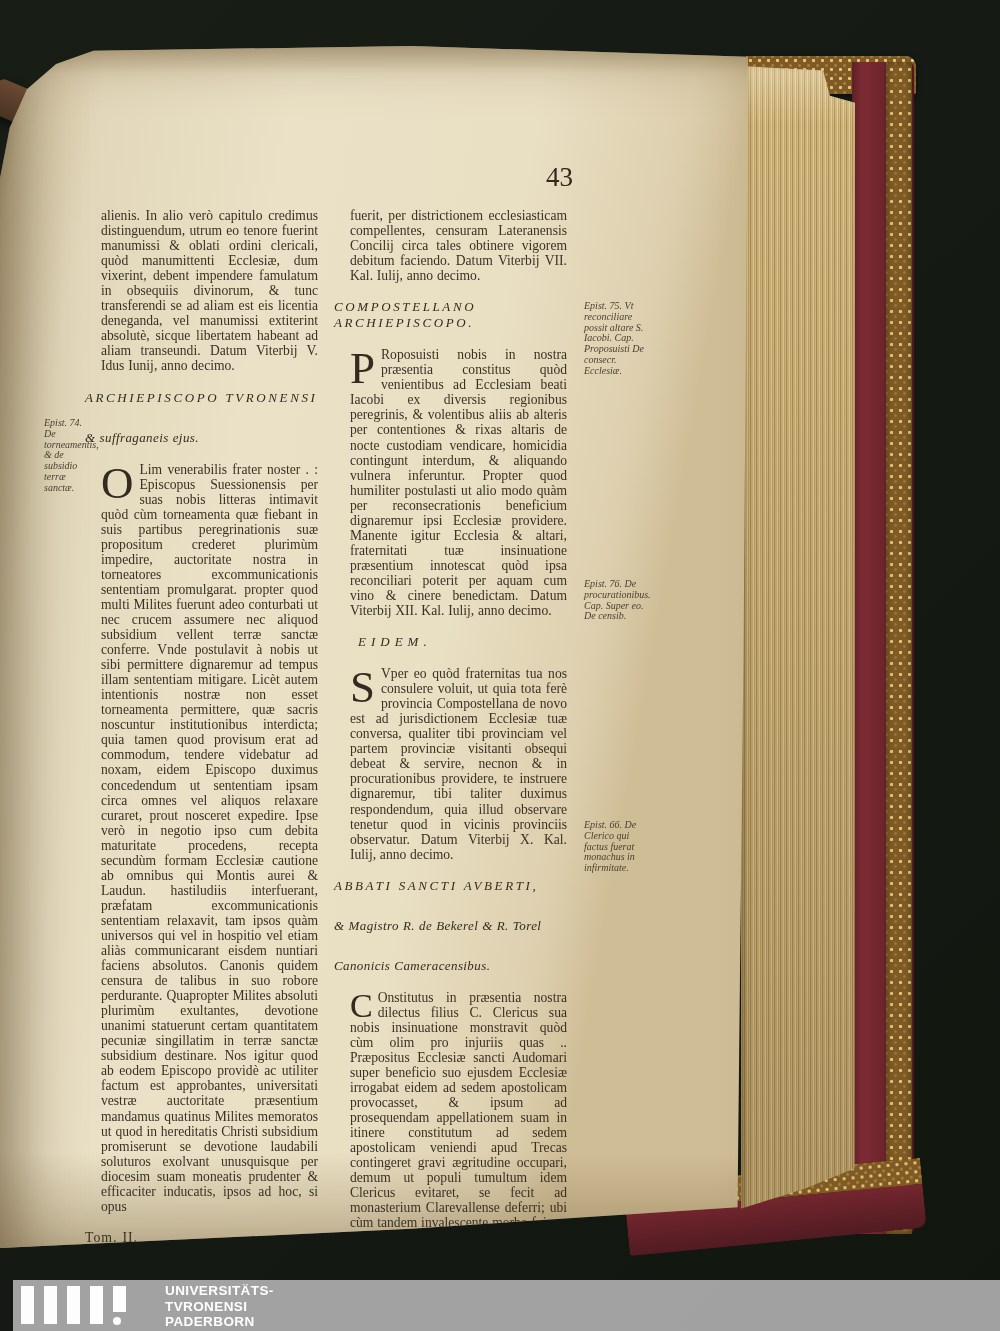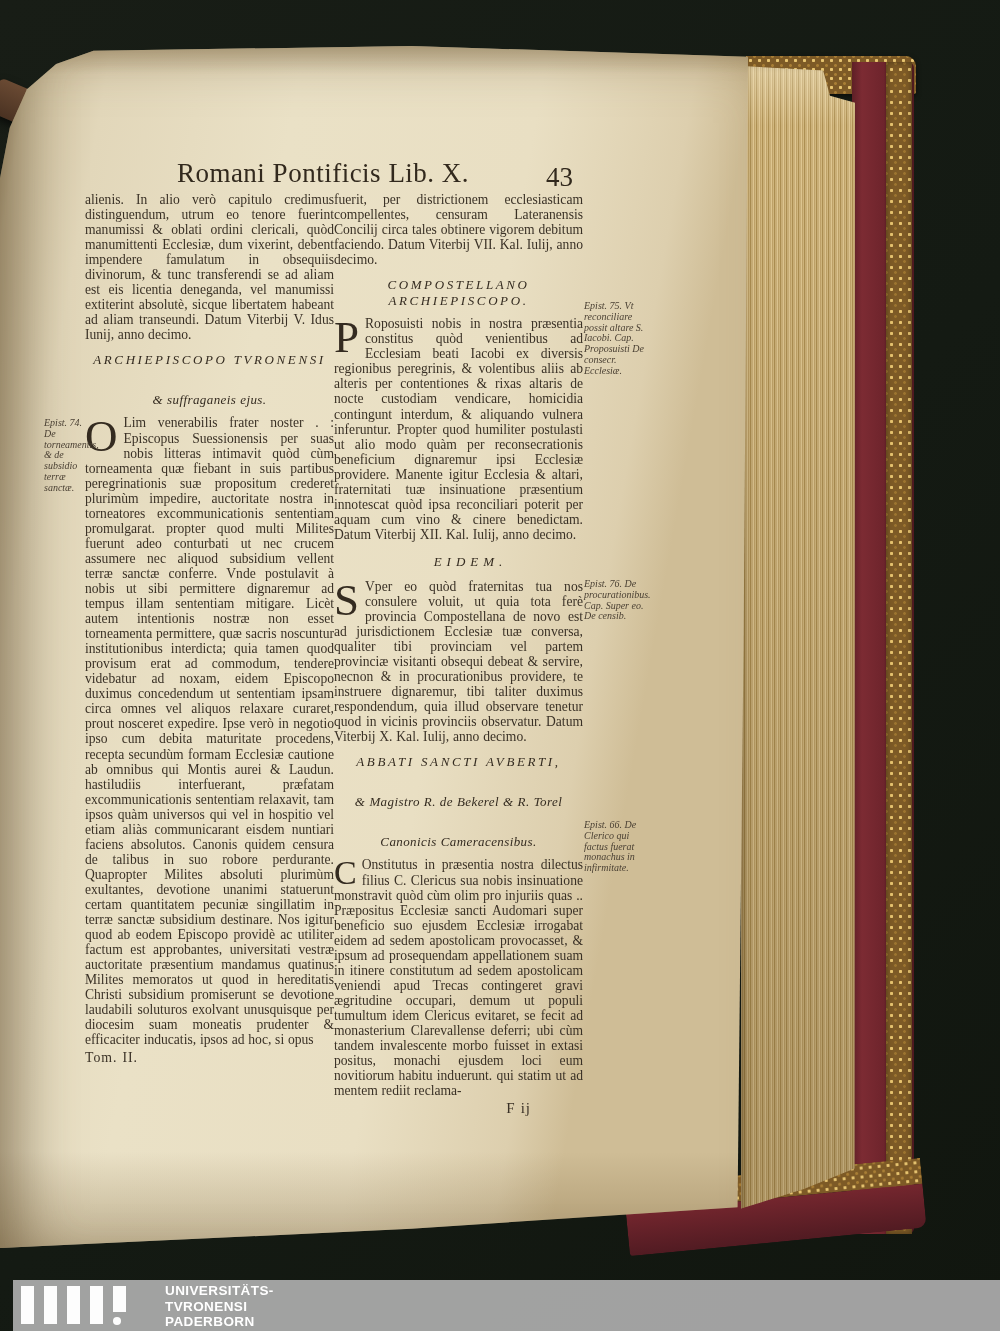--- a/index.html
+++ b/index.html
@@ -52,25 +52,25 @@
   .page{color:#39302a;}
 
   .page-title{position:absolute;left:88px;top:112px;width:470px;text-align:center;
         font-size:27px;letter-spacing:0.5px;color:#32291d;}
   .page-number{position:absolute;left:546px;top:116px;width:48px;font-size:27px;color:#32291d;}
 
   .col{position:absolute;top:146px;width:249px;font-size:13.6px;line-height:15.05px;
        text-align:justify;color:#3a3126;hyphens:auto;-webkit-hyphens:auto;word-spacing:0.4px;}
   .col-left{left:85px;}
   .col-right{left:334px;}
-  .col p{margin:0;}
-  .col-heading{font-style:italic;text-align:center;font-size:13px;line-height:16px;
+  .col p{margin:16px;}
+  .col-heading{font-style:italic;text-align:left;font-size:13px;line-height:16px;
        letter-spacing:2.6px;margin:10px 0 7px;color:#342b20;}
   .col-heading .sub{display:block;letter-spacing:0.4px;font-size:13px;margin-top:24px;}
-  .h-eidem{letter-spacing:5px;margin:12px 8px 9px;padding-left:24px;}
+  .h-eidem{letter-spacing:5px;margin:12px 0 9px;padding-left:24px;}
   .dropcap{float:left;font-size:45px;line-height:37px;padding:3px 6px 0 0;color:#342b20;}
   .dropcap.small{font-size:34px;line-height:28px;padding:2px 5px 0 0;}
   .sig{margin-top:3px;}
   .sig-left{text-align:left;font-size:13.8px;letter-spacing:1px;}
   .sig-right{text-align:right;padding-right:52px;font-size:15px;letter-spacing:1px;}
 
   .margin-note{position:absolute;font-size:10px;line-height:10.8px;font-style:italic;
        color:#4b4134;text-align:left;}
   .mn-74{left:44px;top:372px;width:40px;}
   .mn-75{left:584px;top:255px;width:66px;}
@@ -98,21 +98,20 @@
     <div class="gilt-strip"></div>
   </div>
   <div class="corner-wrap">
     <div class="corner-gilt"></div>
     <div class="corner-red"></div>
   </div>
   <div class="fore-edge"></div>
 
   <div class="page">
 
-    <div class="page-title">Romani Pontificis Lib. X.</div>
     <div class="page-number">43</div>
 
     <div class="col col-left">
       <p>alienis. In alio verò capitulo credimus distinguendum, utrum eo tenore fuerint manumissi &amp; oblati ordini clericali, quòd manumittenti Ecclesiæ, dum vixerint, debent impendere famulatum in obsequiis divinorum, &amp; tunc transferendi se ad aliam est eis licentia deneganda, vel manumissi extiterint absolutè, sicque libertatem habeant ad aliam transeundi. Datum Viterbij V. Idus Iunij, anno decimo.</p>
       <div class="col-heading">
         <span>ARCHIEPISCOPO TVRONENSI</span>
         <span class="sub">&amp; suffraganeis ejus.</span>
       </div>
       <p><span class="dropcap">O</span><span>Lim venerabilis frater noster . : Episcopus Suessionensis per suas nobis litteras intimavit quòd cùm torneamenta quæ fiebant in suis partibus peregrinationis suæ propositum crederet plurimùm impedire, auctoritate nostra in torneatores excommunicationis sententiam promulgarat. propter quod multi Milites fuerunt adeo conturbati ut nec crucem assumere nec aliquod subsidium vellent terræ sanctæ conferre. Vnde postulavit à nobis ut sibi permittere dignaremur ad tempus illam sententiam mitigare. Licèt autem intentionis nostræ non esset torneamenta permittere, quæ sacris noscuntur institutionibus interdicta; quia tamen quod provisum erat ad commodum, tendere videbatur ad noxam, eidem Episcopo duximus concedendum ut sententiam ipsam circa omnes vel aliquos relaxare curaret, prout nosceret expedire. Ipse verò in negotio ipso cum debita maturitate procedens, recepta secundùm formam Ecclesiæ cautione ab omnibus qui Montis aurei &amp; Laudun. hastiludiis interfuerant, præfatam excommunicationis sententiam relaxavit, tam ipsos quàm universos qui vel in hospitio vel etiam aliàs communicarant eisdem nuntiari faciens absolutos. Canonis quidem censura de talibus in suo robore perdurante. Quapropter Milites absoluti plurimùm exultantes, devotione unanimi statuerunt certam quantitatem pecuniæ singillatim in terræ sanctæ subsidium destinare. Nos igitur quod ab eodem Episcopo providè ac utiliter factum est approbantes, universitati vestræ auctoritate præsentium mandamus quatinus Milites memoratos ut quod in hereditatis Christi subsidium promiserunt se devotione laudabili soluturos exolvant unusquisque per diocesim suam moneatis prudenter &amp; efficaciter inducatis, ipsos ad hoc, si opus</span></p>
       <div class="sig sig-left">Tom. II.</div>

